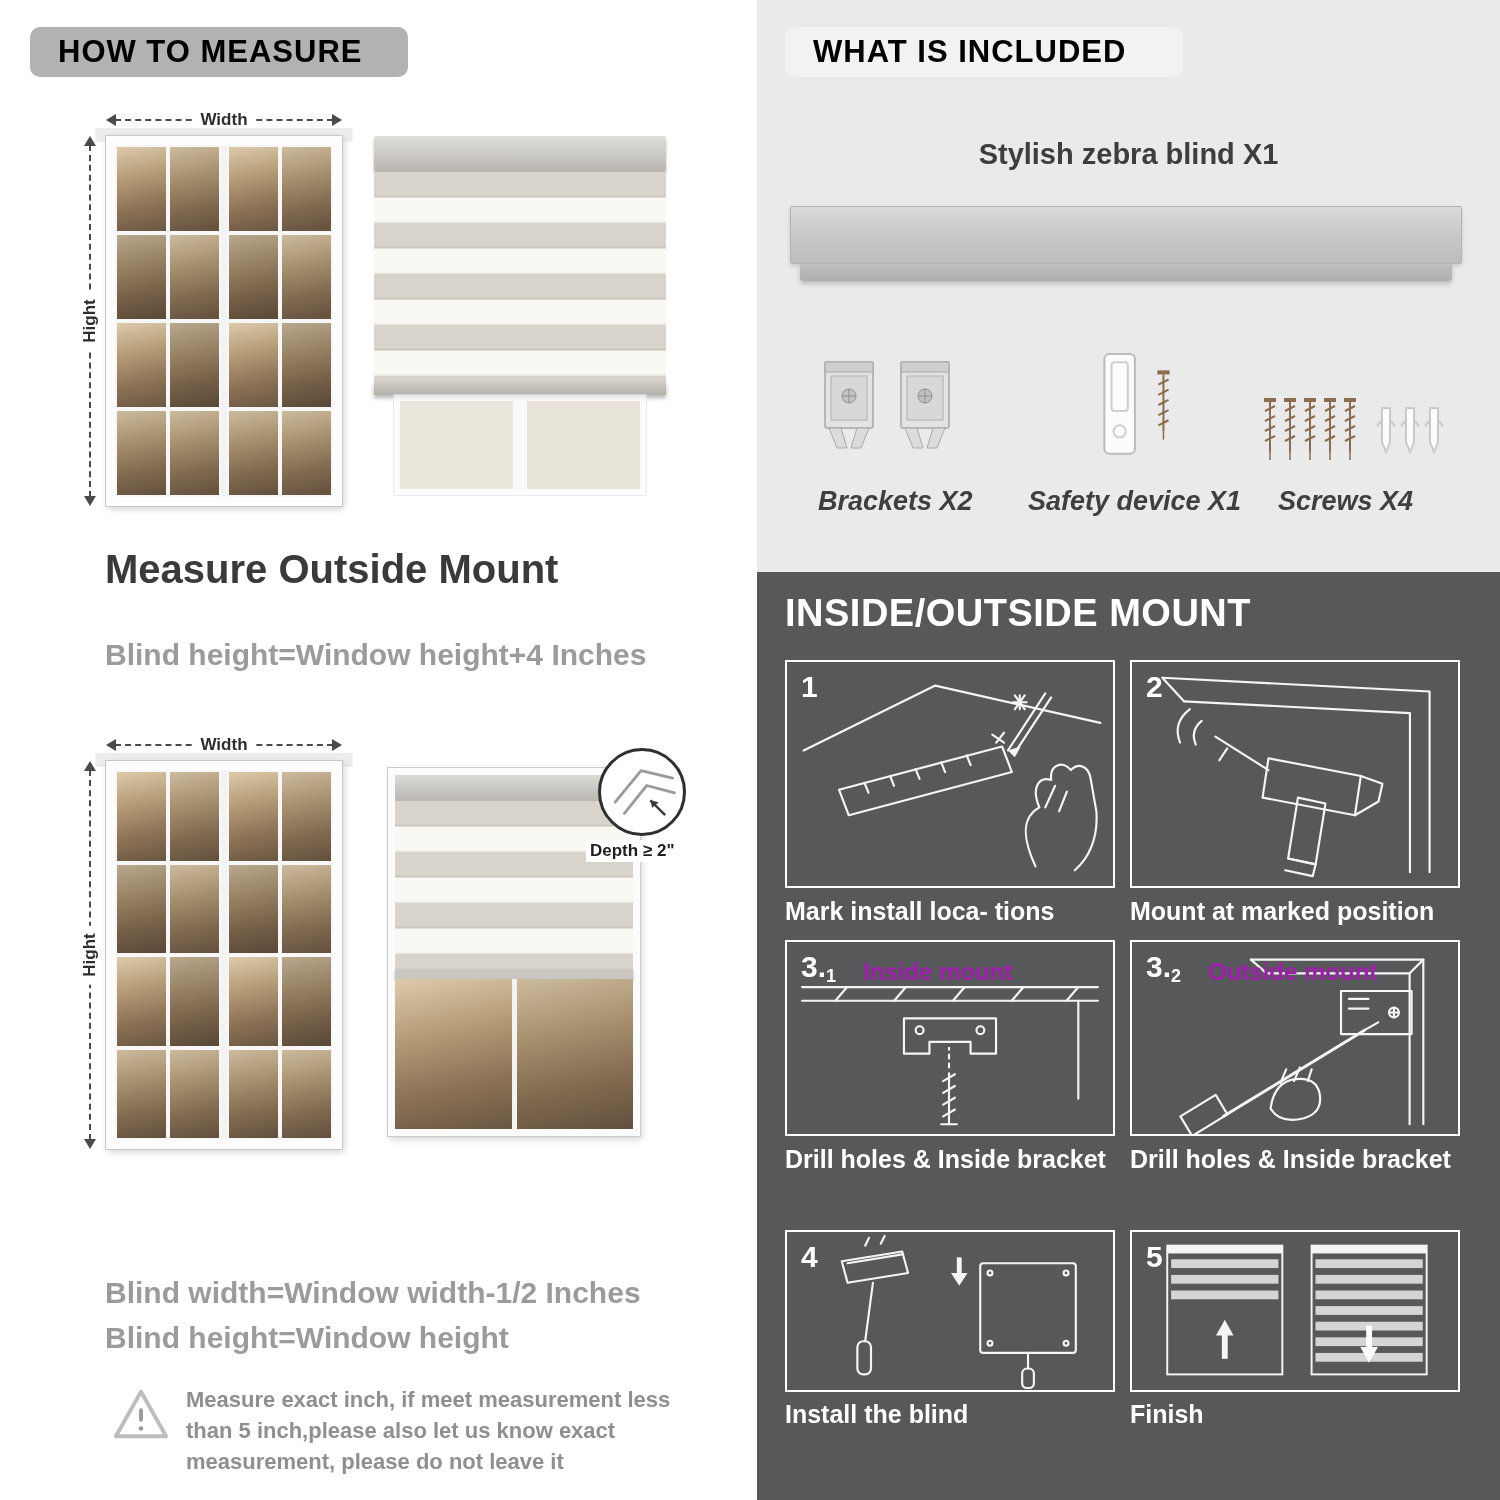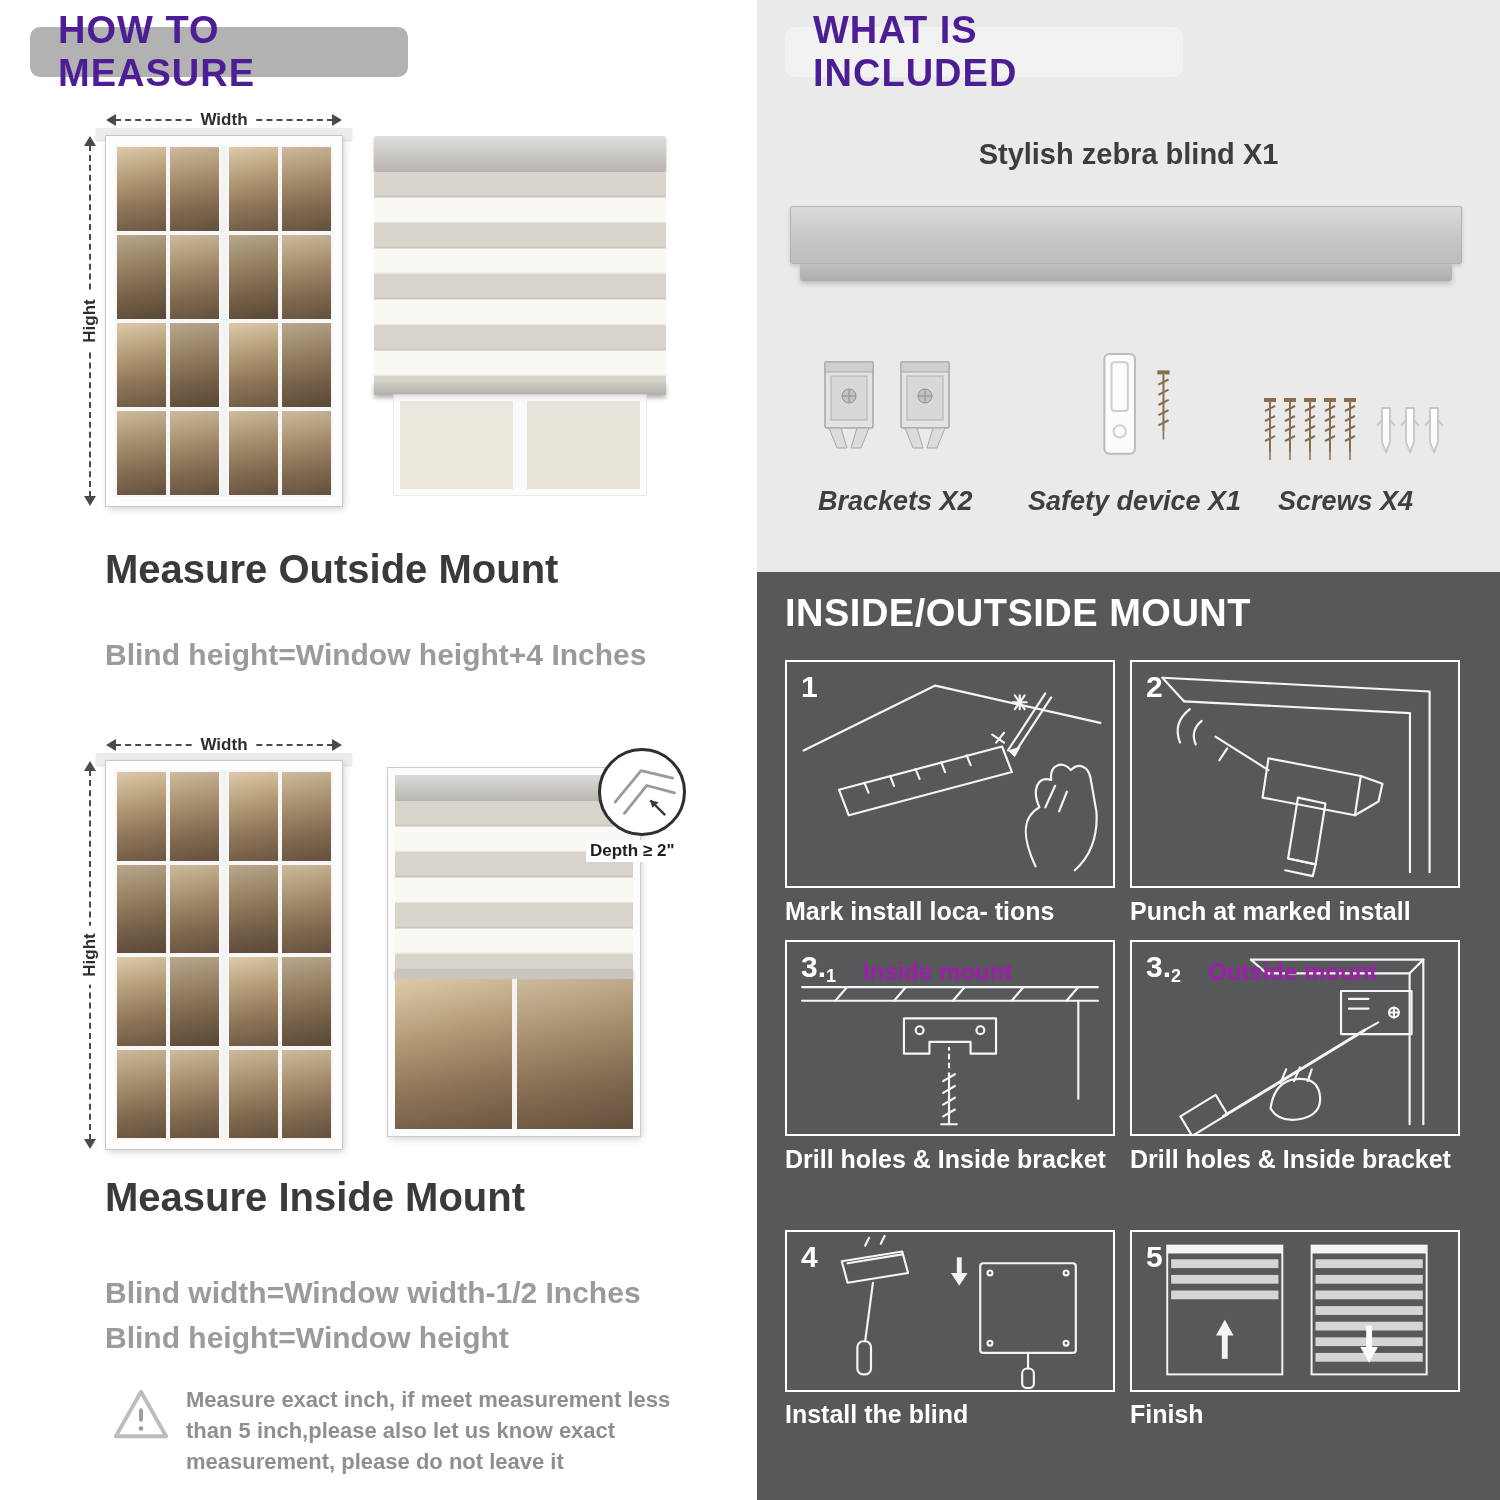--- a/index.html
+++ b/index.html
@@ -2,21 +2,21 @@
 <html><head>
 <meta charset="utf-8">
 <style>
   html,body{margin:0;padding:0;background:#fff;}
   .canvas{position:relative;width:1500px;height:1500px;background:#fff;overflow:hidden;
           font-family:"Liberation Sans", sans-serif;}
   .abs{position:absolute;}
 
   
   .badge{position:absolute;height:50px;border-radius:10px;display:flex;align-items:center;
-         font-weight:700;font-size:38px;letter-spacing:1px;color:#4c1d95;padding-left:28px;box-sizing:border-box;}
+         font-weight:700;font-size:31px;letter-spacing:1px;color:#000000;padding-left:28px;box-sizing:border-box;}
   .badge-left{left:30px;top:27px;width:378px;background:#b2b2b2;}
   .badge-right{left:785px;top:27px;width:398px;background:#f2f2f2;}
   .title{position:absolute;font-size:40px;font-weight:700;color:#3a3a3a;}
   .grayline{position:absolute;font-size:30px;font-weight:700;color:#9b9b9b;}
 
   
   .harrow{position:absolute;height:16px;}
   .harrow .line{position:absolute;left:9px;right:9px;top:7px;border-top:2px dashed #4a4a4a;}
   .harrow .ah{position:absolute;width:0;height:0;top:2px;}
   .harrow .ah-l{left:0;border-top:6px solid transparent;border-bottom:6px solid transparent;border-right:10px solid #4a4a4a;}
@@ -204,21 +204,20 @@
       <g stroke="#9a9a9a" stroke-width="3" fill="none" stroke-linecap="round" stroke-linejoin="round">
         <path d="M12,52 L40,18 L74,26"></path>
         <path d="M22,64 L46,34 L76,42"></path>
       </g>
       <path d="M50,50 l16,16" stroke="#3a3a3a" stroke-width="2.5" fill="none"></path>
       <path d="M50,50 l9,2 -7,6 z" fill="#3a3a3a"></path>
     </svg>
   </div>
   <div class="depthlabel" style="left:586px;top:840px;">Depth ≥ 2"</div>
 
-  <div class="title" style="left:105px;top:1175px;">Measure Inside Mount</div>
   <div class="grayline" style="left:105px;top:1276px;">Blind width=Window width-1/2 Inches</div>
   <div class="grayline" style="left:105px;top:1321px;">Blind height=Window height</div>
 
   <svg class="abs" style="left:112px;top:1386px;" width="58" height="56" viewBox="0 0 60 56">
     <path d="M30 5 L56 51 H4 Z" fill="none" stroke="#bdbdbd" stroke-width="4" stroke-linejoin="round"></path>
     <circle cx="30" cy="43" r="2.4" fill="#9a9a9a"></circle>
     <rect x="28" y="22" width="4" height="14" rx="2" fill="#9a9a9a"></rect>
   </svg>
   <div class="warntext" style="left:186px;top:1384px;width:500px;">Measure exact inch, if meet measurement less than 5 inch,please also let us know exact measurement, please do not leave it</div>
 
@@ -320,21 +319,21 @@
         <path d="M138,110 L84,76"></path>
         <path d="M96,88 l-8,12"></path>
         <path d="M168,138 L196,144 L186,206 L158,200 Z"></path>
         <path d="M158,200 L186,206 L183,218 L155,212"></path>
         <path d="M70,60 q-12,10 -6,24"></path>
         <path d="M58,48 q-18,14 -10,34"></path>
       </g>
     </svg>
   </div>
   <div class="caption" style="left:785px;top:897px;">Mark install loca- tions</div>
-  <div class="caption" style="left:1130px;top:897px;">Punch at  marked install</div>
+  <div class="caption" style="left:1130px;top:897px;">Mount at  marked position</div>
 
   <div class="stepbox" style="left:785px;top:940px;width:330px;height:196px;">
     <span class="stepnum"><span>3.</span><span class="stepsub">1</span></span>
     <span class="steplabel">Inside mount</span>
     <svg viewBox="0 0 330 196">
       <g stroke="#f5f5f5" stroke-width="2.2" fill="none" stroke-linecap="round" stroke-linejoin="round">
         <path d="M14,46 H316 M14,60 H316"></path>
         <path d="M60,46 l-12,14 M120,46 l-12,14 M180,46 l-12,14 M240,46 l-12,14 M296,46 l-12,14"></path>
         <path d="M296,60 V160"></path>
         <path d="M118,78 H212 V114 H186 V102 H144 V114 H118 Z"></path>

